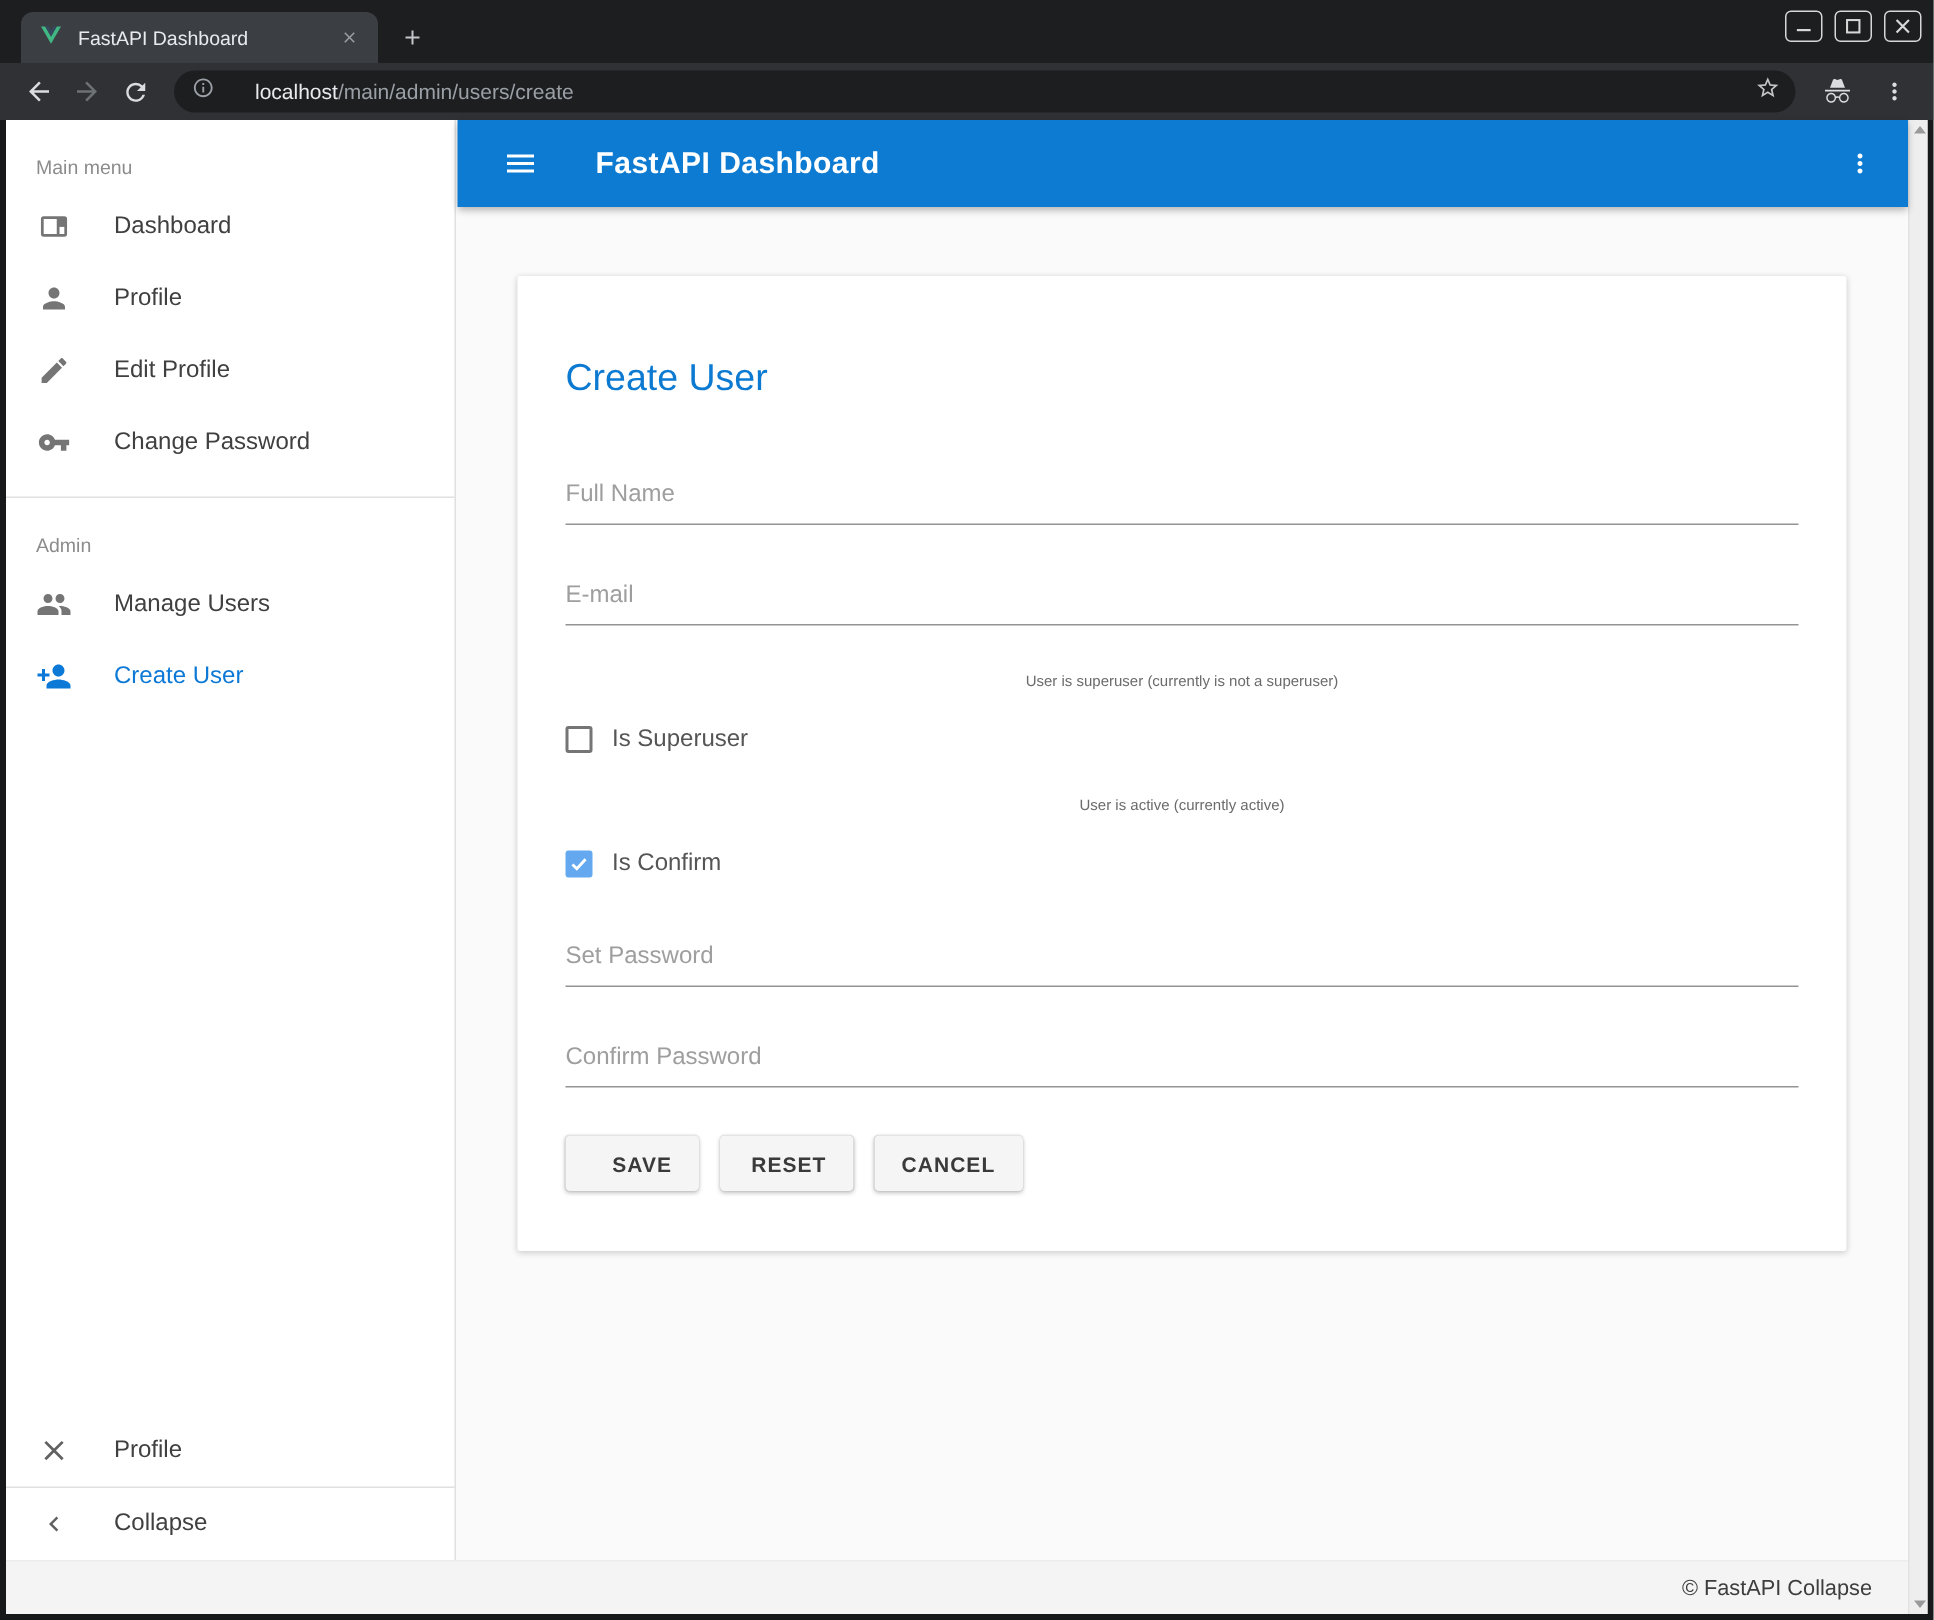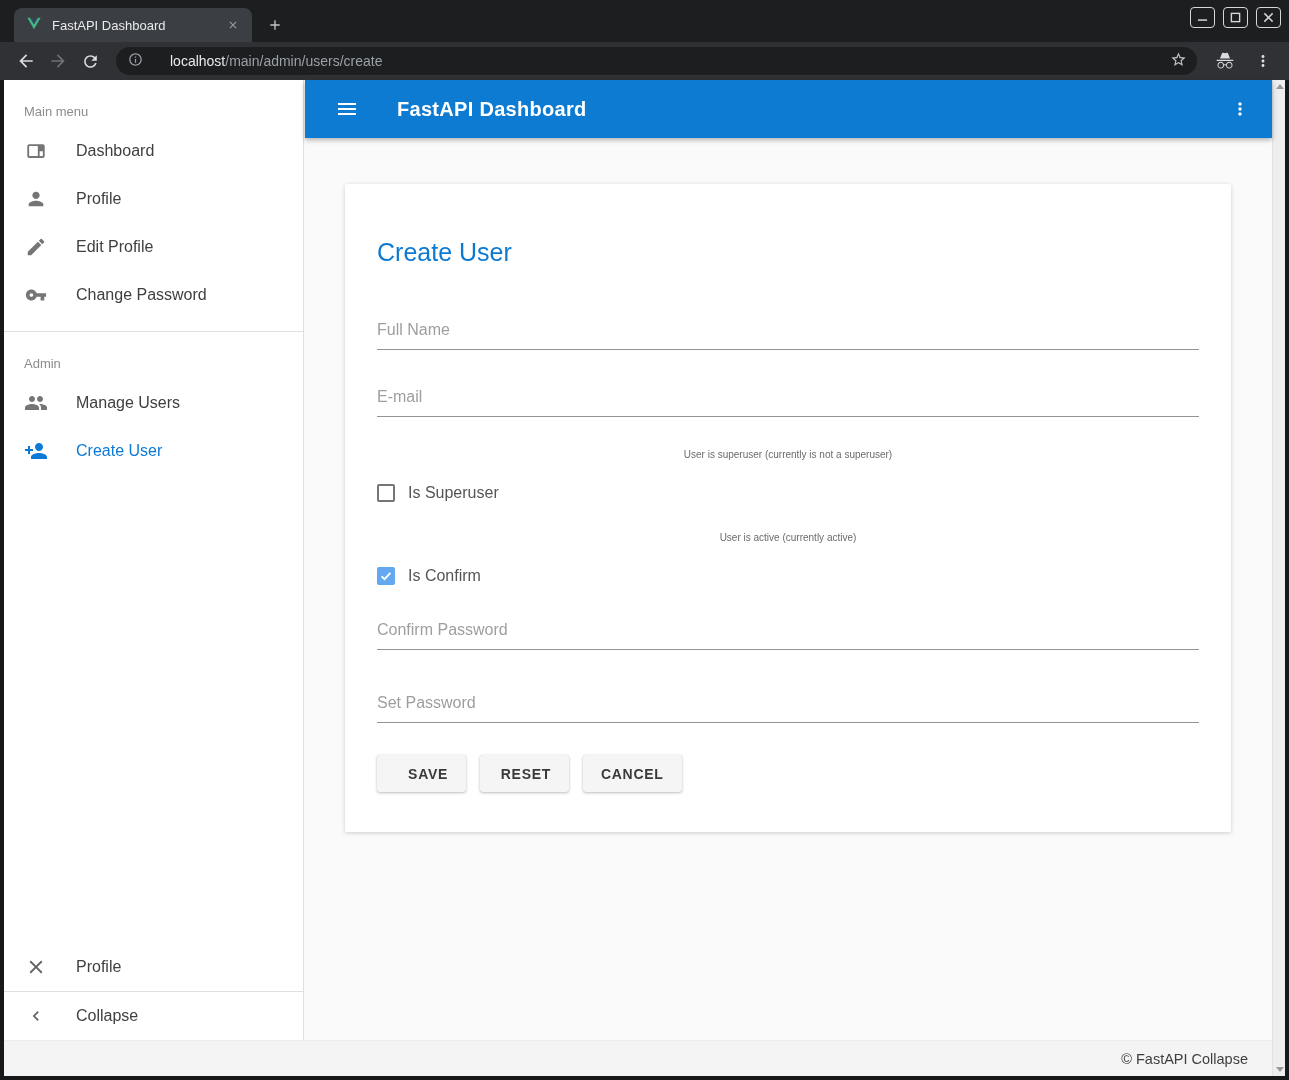--- a/index.html
+++ b/index.html
@@ -293,26 +293,26 @@
         <div class="hint">User is active (currently active)</div>
         <div class="checkrow">
           <span class="checkbox checked">
             <svg width="14" height="14" viewBox="0 0 24 24">
                 <path fill="none" stroke="#ffffff" stroke-width="3.2" d="M4.5 12.5l5 5L19.5 6.5"></path>
               </svg>
           </span>
           <span class="checklabel">Is Confirm</span>
         </div>
 
+        <div class="field" style="margin-top:38px;">
+          <input type="password" placeholder="Set Password" style="">
+        </div>
+
         <div class="field">
           <input type="password" placeholder="Confirm Password" style="">
-        </div>
-
-        <div class="field" style="margin-top:38px;">
-          <input type="password" placeholder="Set Password" style="">
         </div>
 
         <div class="btnrow">
           <button class="btn">SAVE</button>
           <button class="btn">RESET</button>
           <button class="btn">CANCEL</button>
         </div>
       </div>
     </div>
   </main>

